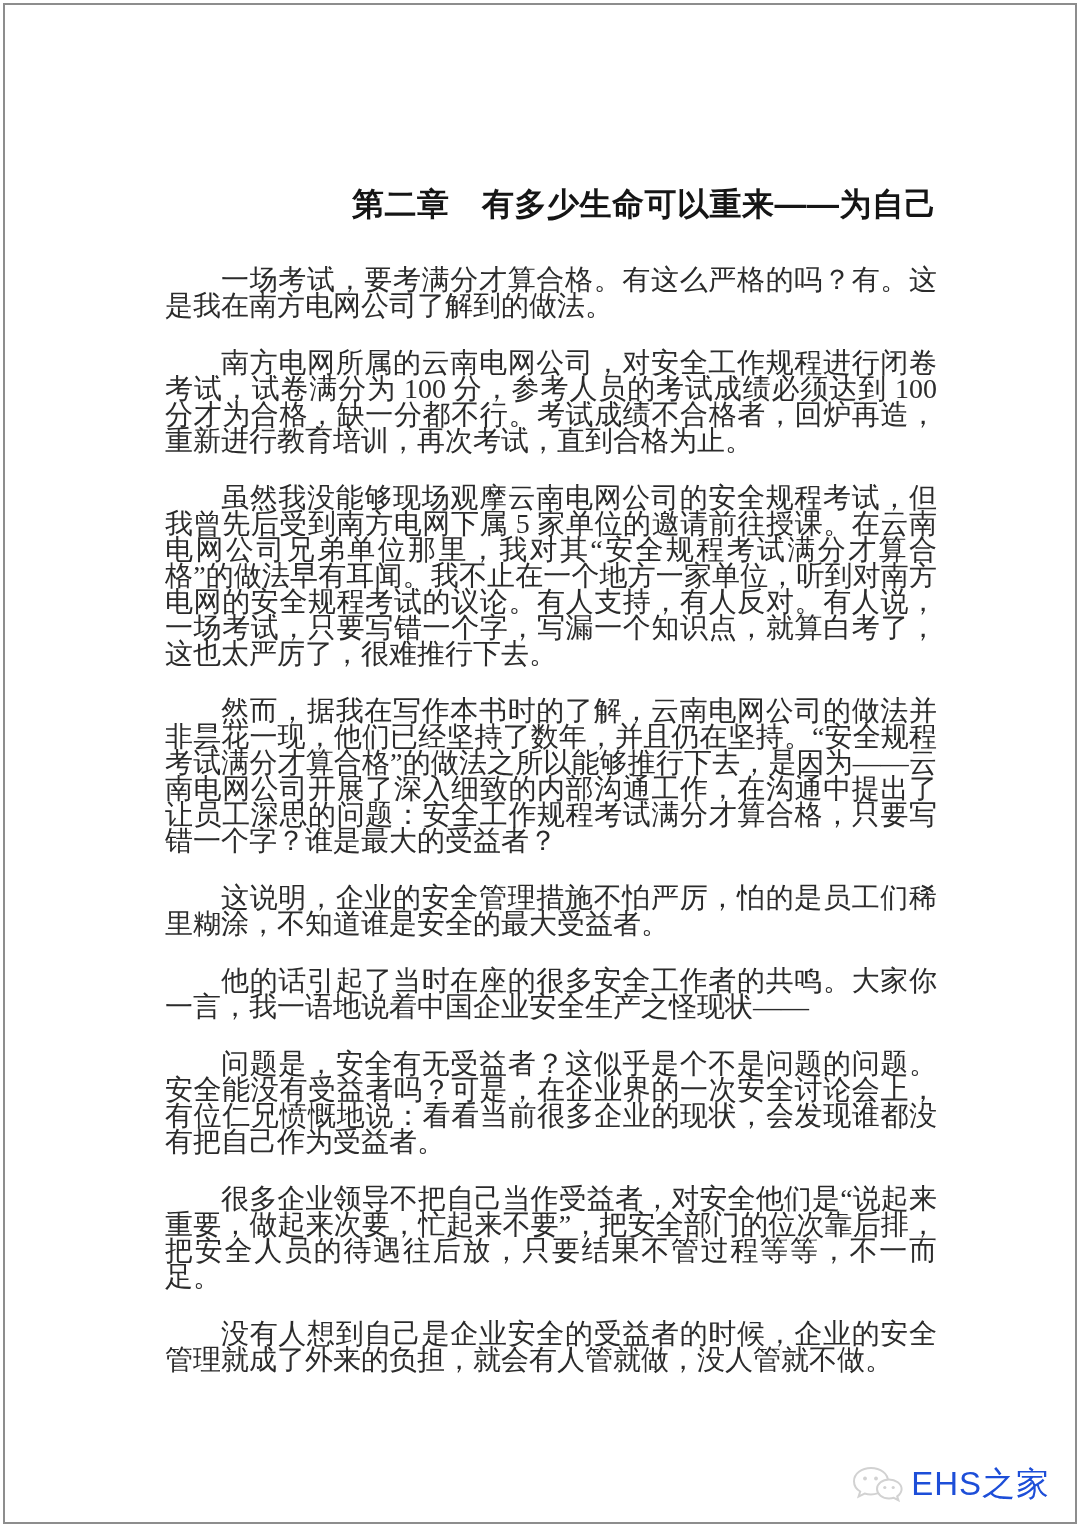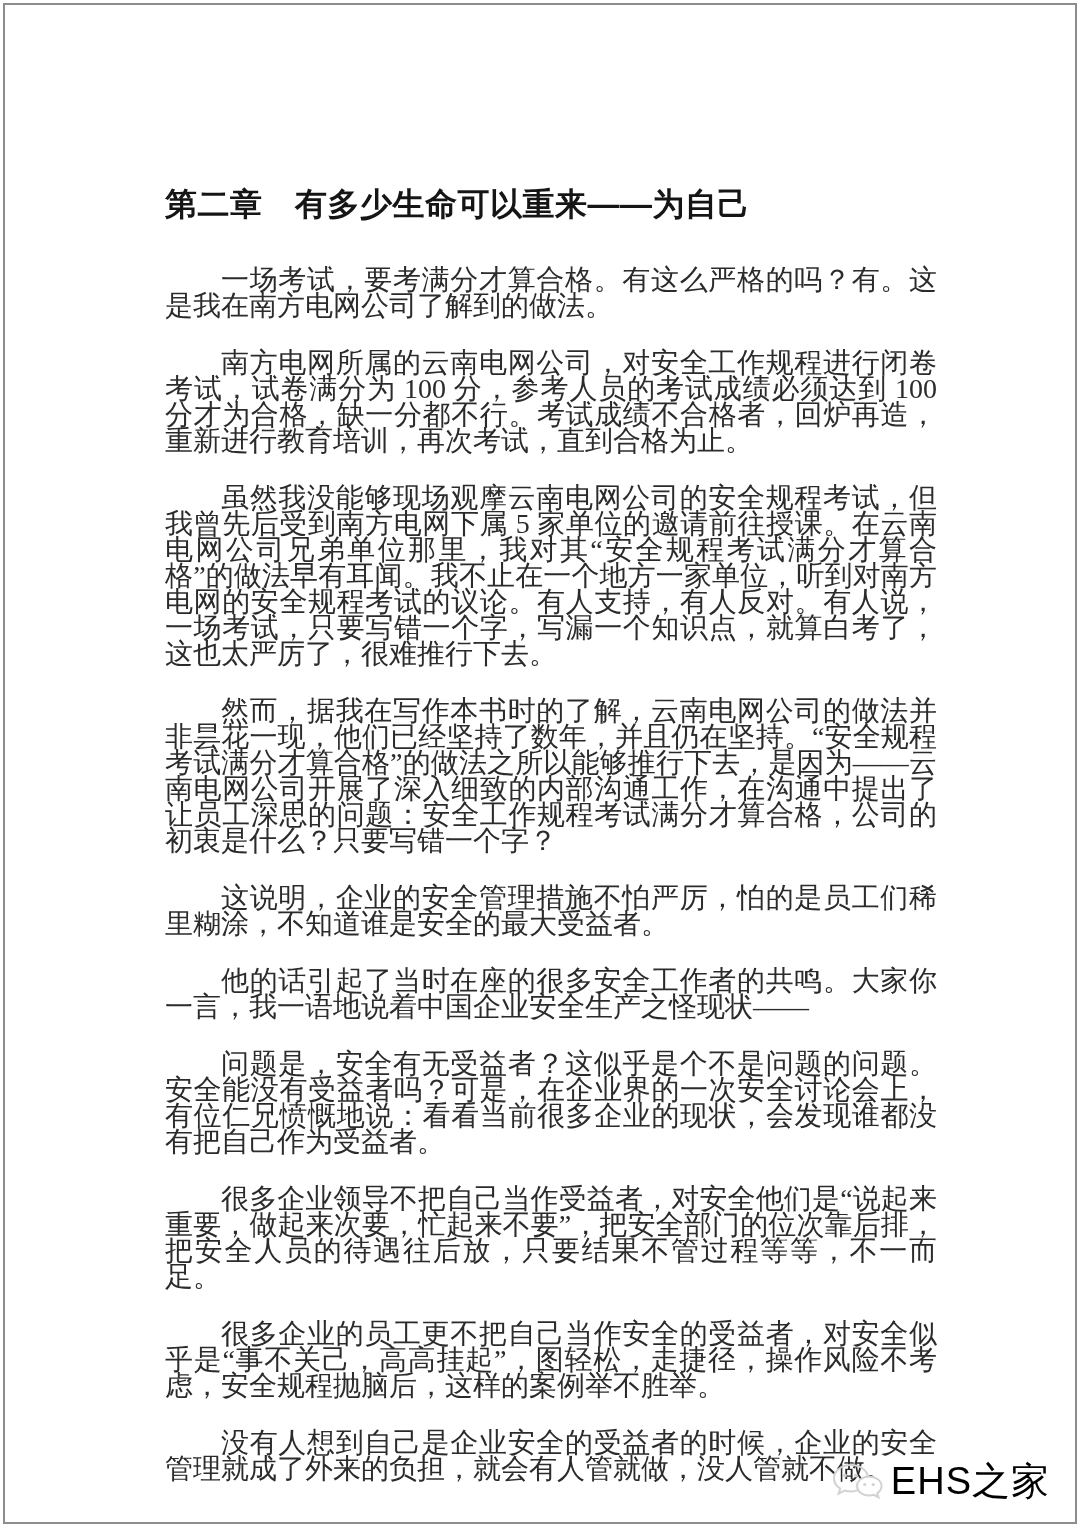--- a/index.html
+++ b/index.html
@@ -27,20 +27,21 @@
     width: 772px;
   }
   h1.chapter-title {
     margin: 0;
     font-family: "Liberation Sans", "DejaVu Sans", sans-serif;
     font-weight: bold;
     font-size: 32px;
     line-height: 38px;
     letter-spacing: 0.5px;
     color: #151515;
+    text-align: right;
   }
   h2.section-title {
     margin: 52px 0 0 0;
     font-family: "Liberation Sans", "DejaVu Sans", sans-serif;
     font-weight: bold;
     font-size: 25px;
     line-height: 30px;
     color: #1e5f80;
   }
   .body-text {
@@ -54,23 +55,23 @@
     text-align: justify;
     text-indent: 2em;
   }
   .watermark {
     position: absolute;
     right: 30px;
     bottom: 20px;
     display: flex;
     align-items: center;
     gap: 8px;
-    color: #000000;
+    color: #1d4ed8;
     font-family: "Liberation Sans", "DejaVu Sans", sans-serif;
-    font-size: 38px;
+    font-size: 33px;
     letter-spacing: 1px;
     text-shadow: 1px 1px 0 #ffffff;
     user-select: none;
   }
   .watermark svg {
     display: block;
   }
 </style>
 </head>
 <body>
@@ -78,26 +79,25 @@
 <div class="page-border"></div>
 
 <div class="content">
   <h1 class="chapter-title">第二章　有多少生命可以重来——为自己</h1>
 
 
   <div class="body-text">
     <p>一场考试，要考满分才算合格。有这么严格的吗？有。这是我在南方电网公司了解到的做法。</p>
     <p>南方电网所属的云南电网公司，对安全工作规程进行闭卷考试，试卷满分为 100 分，参考人员的考试成绩必须达到 100 分才为合格，缺一分都不行。考试成绩不合格者，回炉再造，重新进行教育培训，再次考试，直到合格为止。</p>
     <p>虽然我没能够现场观摩云南电网公司的安全规程考试，但我曾先后受到南方电网下属 5 家单位的邀请前往授课。在云南电网公司兄弟单位那里，我对其“安全规程考试满分才算合格”的做法早有耳闻。我不止在一个地方一家单位，听到对南方电网的安全规程考试的议论。有人支持，有人反对。有人说，一场考试，只要写错一个字，写漏一个知识点，就算白考了，这也太严厉了，很难推行下去。</p>
-    <p>然而，据我在写作本书时的了解，云南电网公司的做法并非昙花一现，他们已经坚持了数年，并且仍在坚持。“安全规程考试满分才算合格”的做法之所以能够推行下去，是因为——云南电网公司开展了深入细致的内部沟通工作，在沟通中提出了让员工深思的问题：安全工作规程考试满分才算合格，公司的初衷是什么？只要写错一个字？</p>
+    <p>然而，据我在写作本书时的了解，云南电网公司的做法并非昙花一现，他们已经坚持了数年，并且仍在坚持。“安全规程考试满分才算合格”的做法之所以能够推行下去，是因为——云南电网公司开展了深入细致的内部沟通工作，在沟通中提出了让员工深思的问题：安全工作规程考试满分才算合格，只要写错一个字？谁是最大的受益者？</p>
     <p>这说明，企业的安全管理措施不怕严厉，怕的是员工们稀里糊涂，不知道谁是安全的最大受益者。</p>
     <p>他的话引起了当时在座的很多安全工作者的共鸣。大家你一言，我一语地说着中国企业安全生产之怪现状——</p>
     <p>问题是，安全有无受益者？这似乎是个不是问题的问题。安全能没有受益者吗？可是，在企业界的一次安全讨论会上，有位仁兄愤慨地说：看看当前很多企业的现状，会发现谁都没有把自己作为受益者。</p>
     <p>很多企业领导不把自己当作受益者，对安全他们是“说起来重要，做起来次要，忙起来不要”，把安全部门的位次靠后排，把安全人员的待遇往后放，只要结果不管过程等等，不一而足。</p>
-    <p>很多企业的员工更不把自己当作安全的受益者，对安全似乎是“事不关己，高高挂起”，图轻松，走捷径，操作风险不考虑，安全规程抛脑后，这样的案例举不胜举。</p>
     <p>没有人想到自己是企业安全的受益者的时候，企业的安全管理就成了外来的负担，就会有人管就做，没人管就不做。</p>
   </div>
 </div>
 
 <div class="watermark">
   <span>
     <svg width="52" height="42" viewBox="0 0 52 42" xmlns="http://www.w3.org/2000/svg">
 
       <path d="M20 4 C10.6 4 3 9.8 3 17.2 C3 21.4 5.4 25.1 9.2 27.5 L7.6 32.6 L13.6 29.5 C15.6 30.1 17.7 30.4 20 30.4 C29.4 30.4 37 24.5 37 17.2 C37 9.8 29.4 4 20 4 Z" fill="none" stroke="#d2d2d2" stroke-width="2"></path>
       <circle cx="14" cy="14.5" r="1.9" fill="#d2d2d2"></circle>

